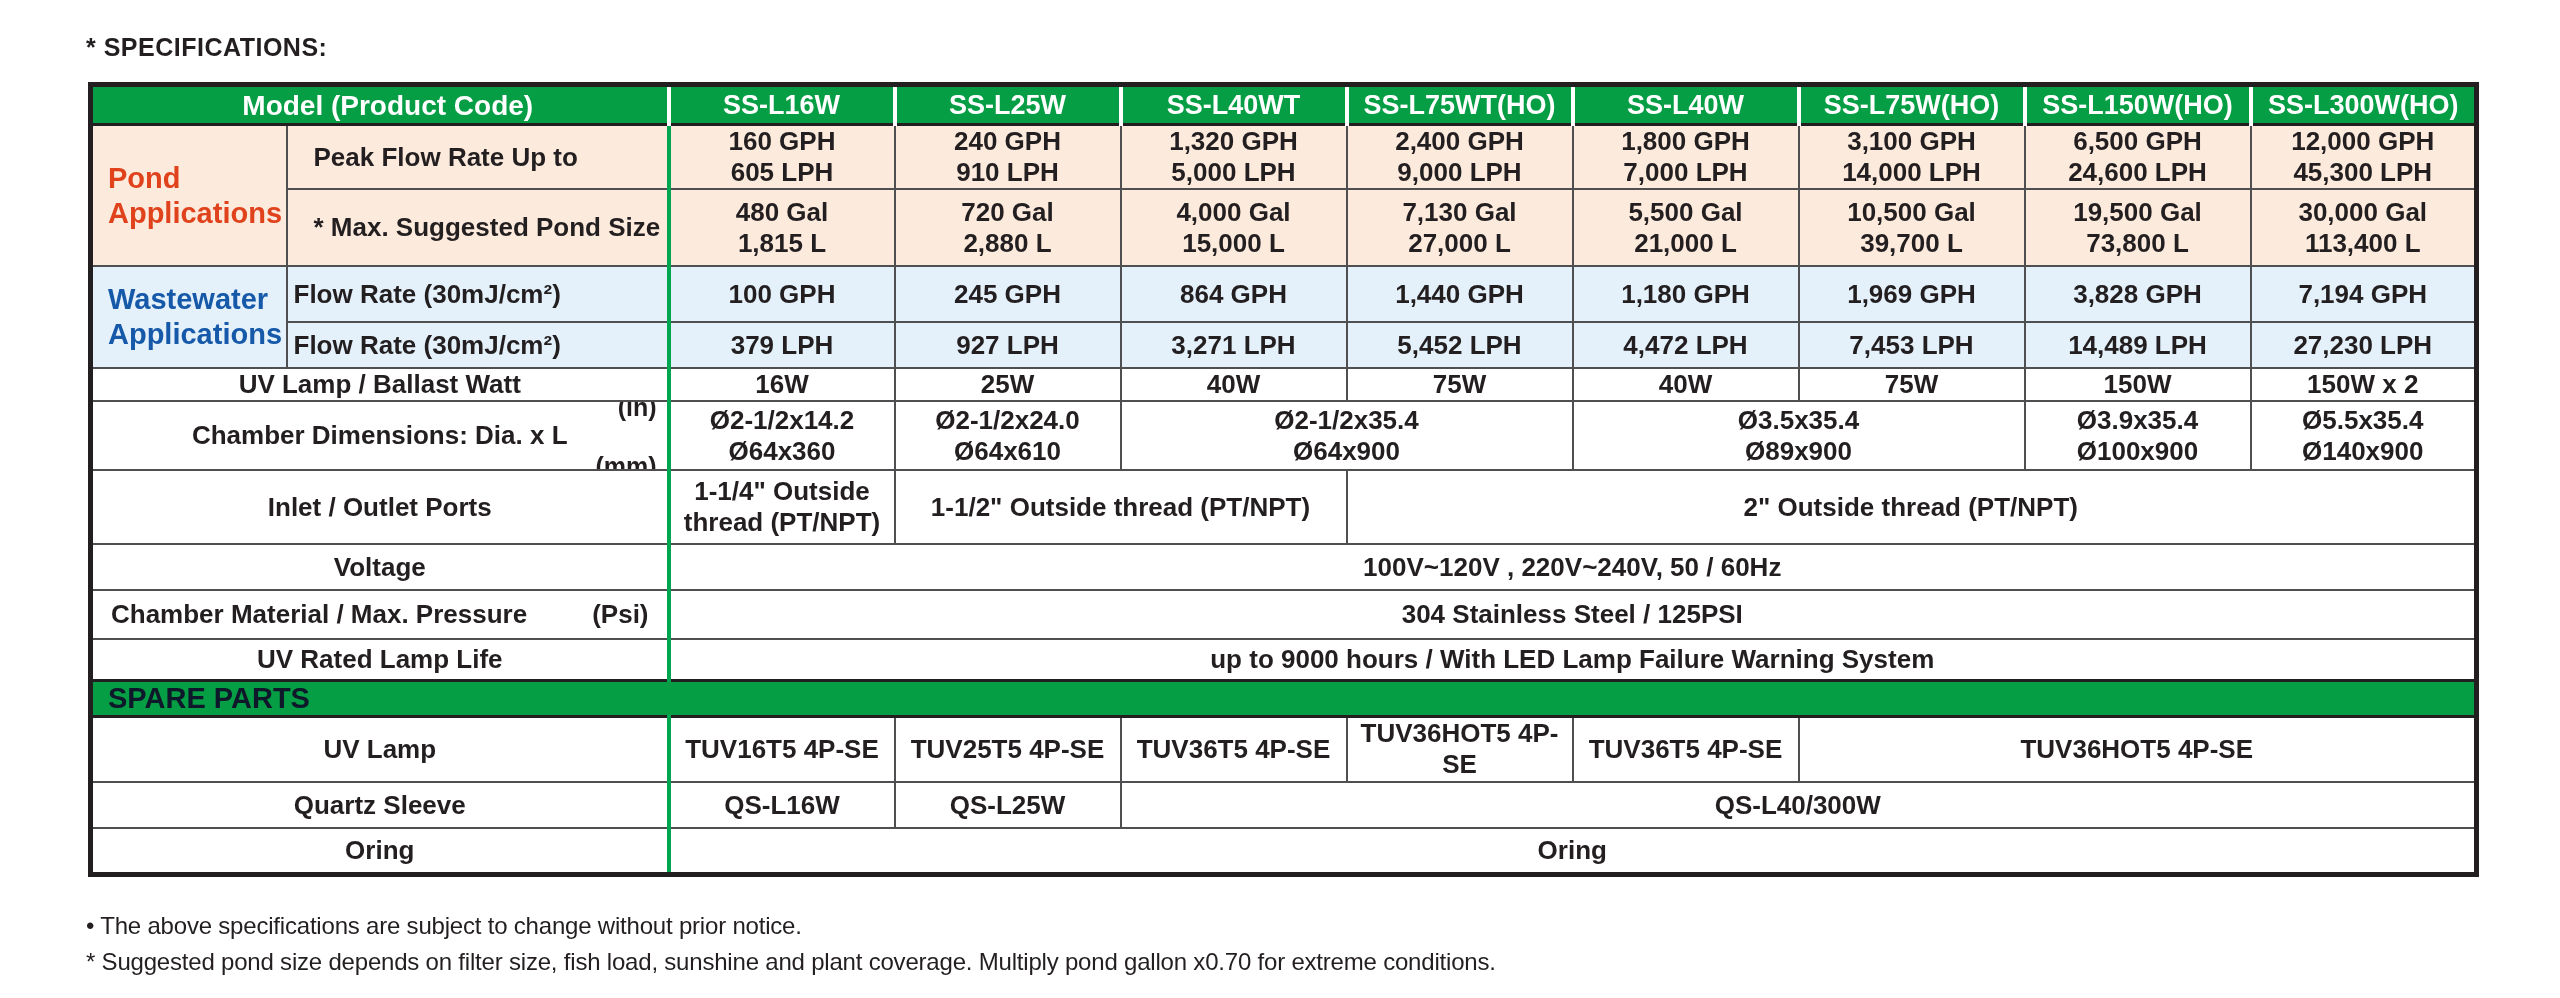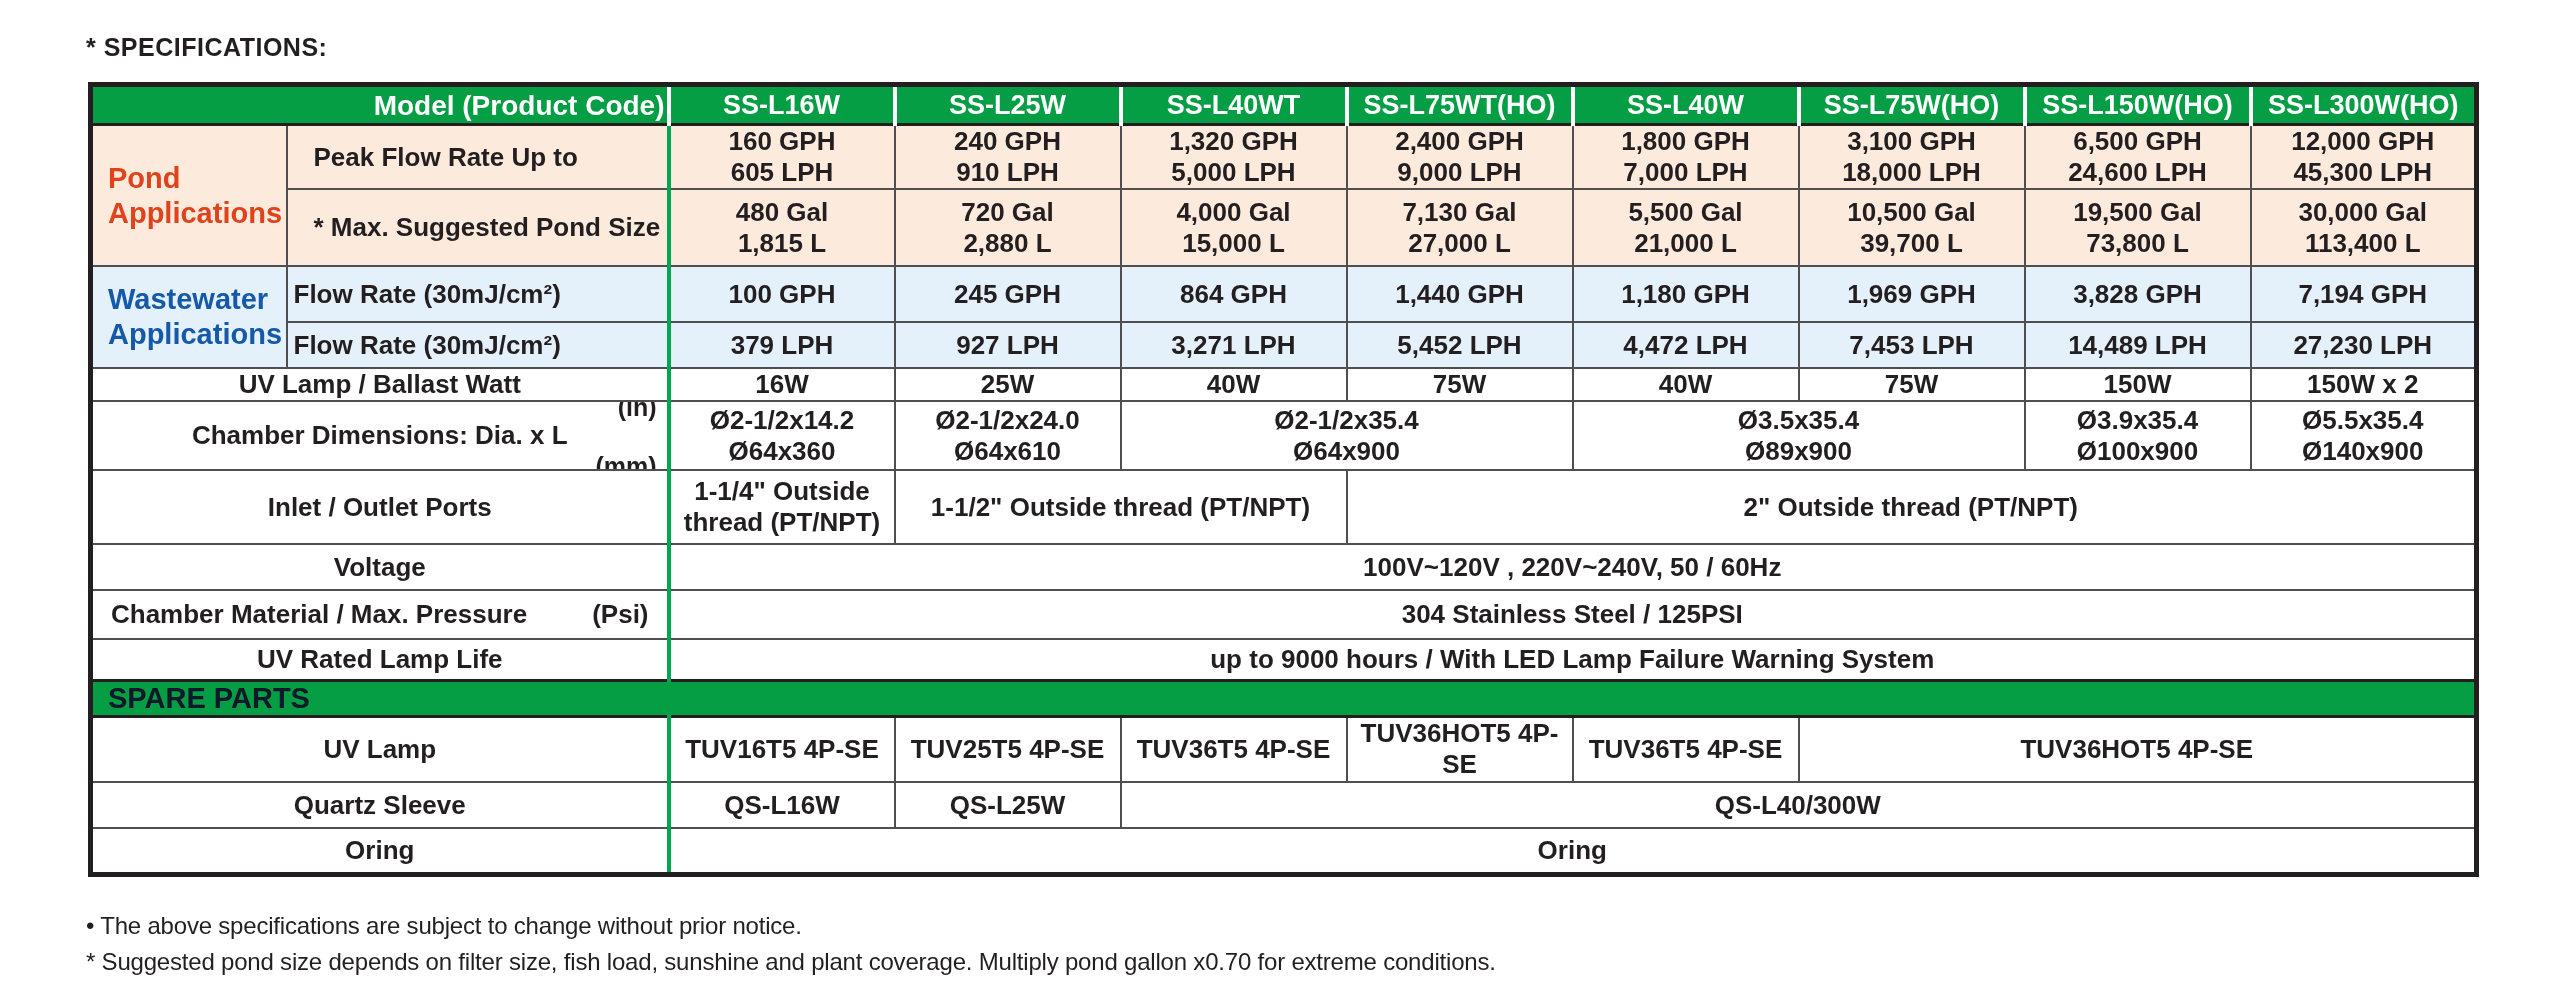--- a/index.html
+++ b/index.html
@@ -38,21 +38,21 @@
     text-align:center;vertical-align:middle;
     color:var(--ink);padding:0 6px;overflow:hidden;
   }
   tr.header td{
     background:var(--green);color:#ffffff;
     border-right:4px solid #ffffff;
     border-bottom:3px solid #231f20;
     font-size:27px;padding:0 2px;
   }
   tr.header td:last-child{border-right:0;}
-  tr.header td.model-label{text-align:right;padding-left:18px;font-size:28px;}
+  tr.header td.model-label{text-align:center;padding-left:18px;font-size:28px;}
   td.group{
     text-align:left;padding-left:15px;
     font-size:29px;line-height:35px;
   }
   td.group.pond-text{color:var(--pond_text);}
   td.group.ww-text{color:var(--ww_text);}
   td.param-left{text-align:left;padding-left:26px;}
   td.param-c{text-align:left;}
   td.green-r{border-right:4px solid var(--green2);}
   .pond-bg td{background:var(--pond_bg);}
@@ -125,21 +125,21 @@
       <td>
           <div>2,400 GPH</div>
           <div>9,000 LPH</div>
         </td>
       <td>
           <div>1,800 GPH</div>
           <div>7,000 LPH</div>
         </td>
       <td>
           <div>3,100 GPH</div>
-          <div>18,000 LPH</div>
+          <div>14,000 LPH</div>
         </td>
       <td>
           <div>6,500 GPH</div>
           <div>24,600 LPH</div>
         </td>
       <td>
           <div>12,000 GPH</div>
           <div>45,300 LPH</div>
         </td>
     </tr>

